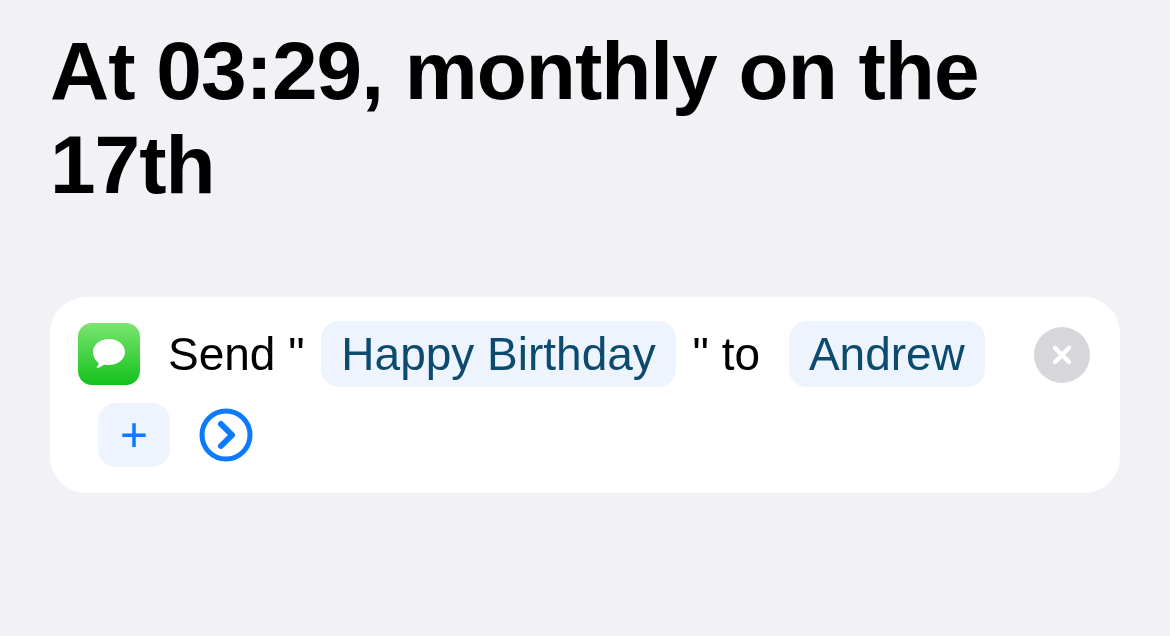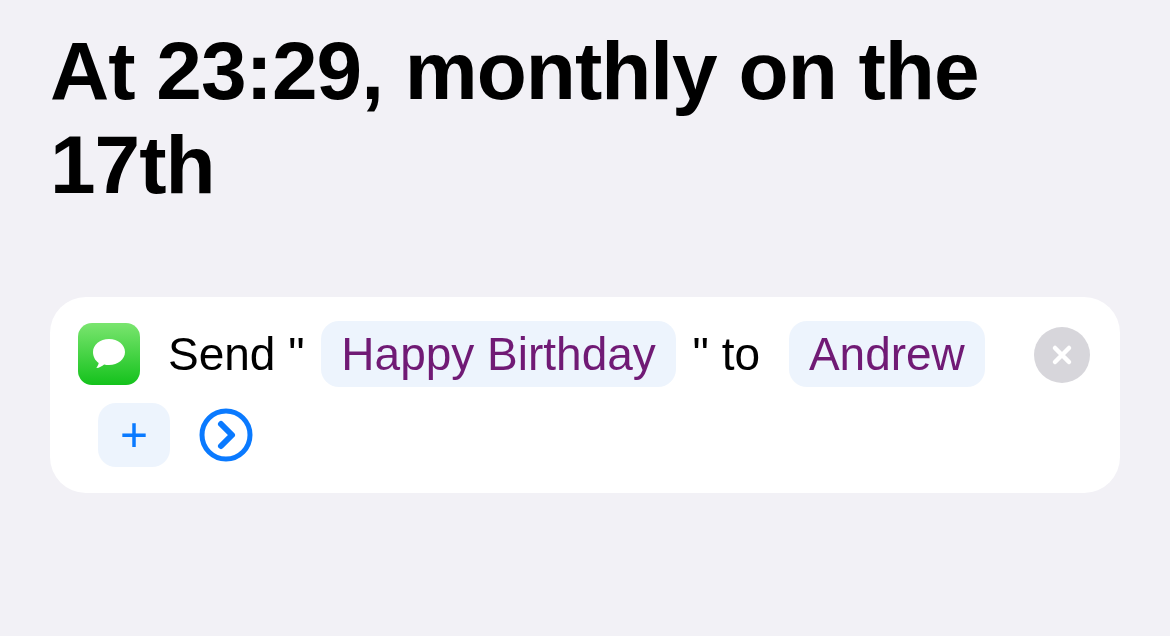--- a/index.html
+++ b/index.html
@@ -52,21 +52,21 @@
       width: 40px;
       height: 40px;
       display: block;
     }
     .text-segment {
       white-space: pre;
     }
     .token {
       display: inline-block;
       background: #edf4fd;
-      color: #701a75;
+      color: #0c4a6e;
       border-radius: 18px;
       padding: 2px 20px;
       margin: 0 4px;
       font-weight: 400;
       line-height: 1.35;
     }
     .token.recipient {
       margin-left: 16px;
     }
     .add-btn {
@@ -113,21 +113,21 @@
     }
     .delete-btn svg {
       width: 24px;
       height: 24px;
       display: block;
     }
   </style>
 </head>
 <body>
 
-<div class="title">At 23:29, monthly on the 17th</div>
+<div class="title">At 03:29, monthly on the 17th</div>
 
 <div class="action-card">
   <div class="action-row">
     <span class="app-icon">
       <svg viewBox="0 0 40 40">
         <path fill="#fff" d="M20 5c9 0 16 5.8 16 13 0 7.2-7 13-16 13-1.7 0-3.4-.2-4.9-.6-2 1.9-4.8 3.2-7.8 3.6.9-1.3 2-3.2 2.4-5.1C6.1 26.6 4 22.6 4 18 4 10.8 11 5 20 5z"></path>
       </svg>
     </span>
     <span class="text-segment">Send " </span>
     <span class="token">Happy Birthday</span>

